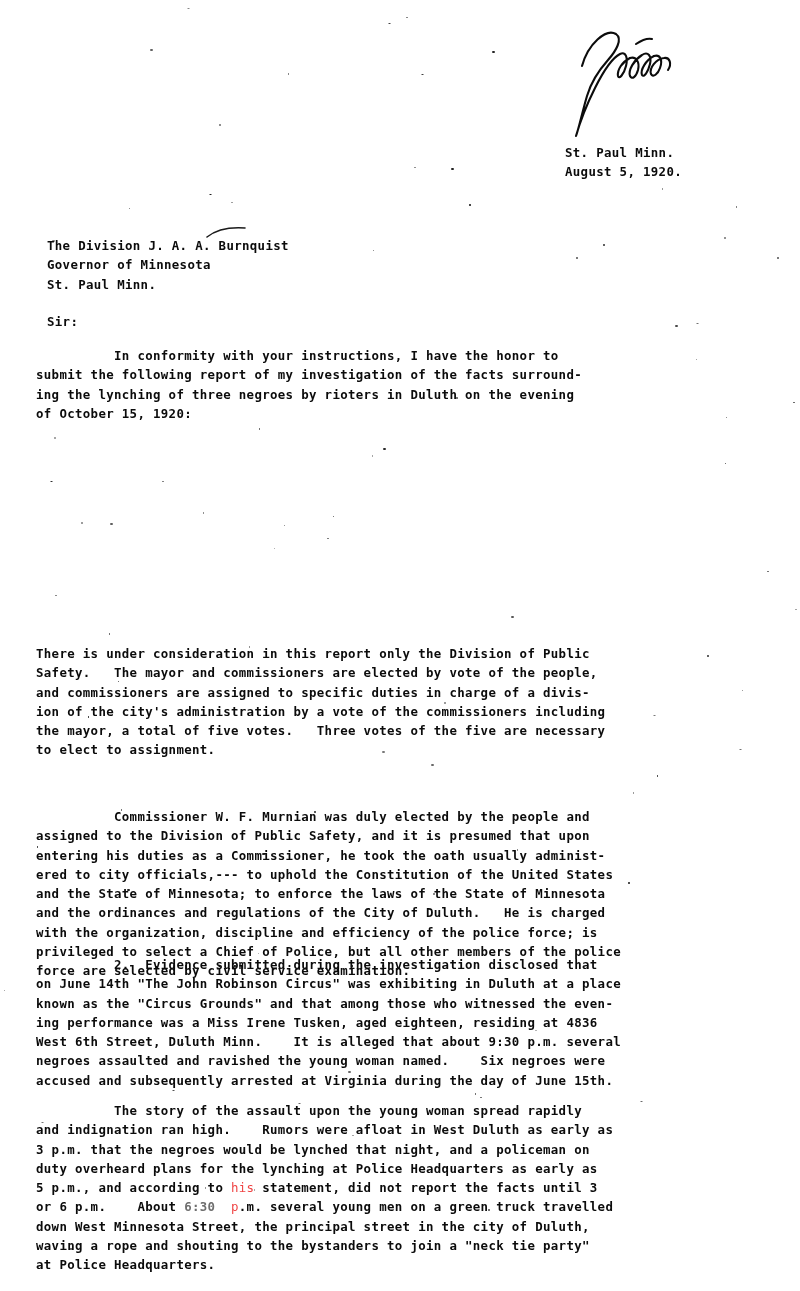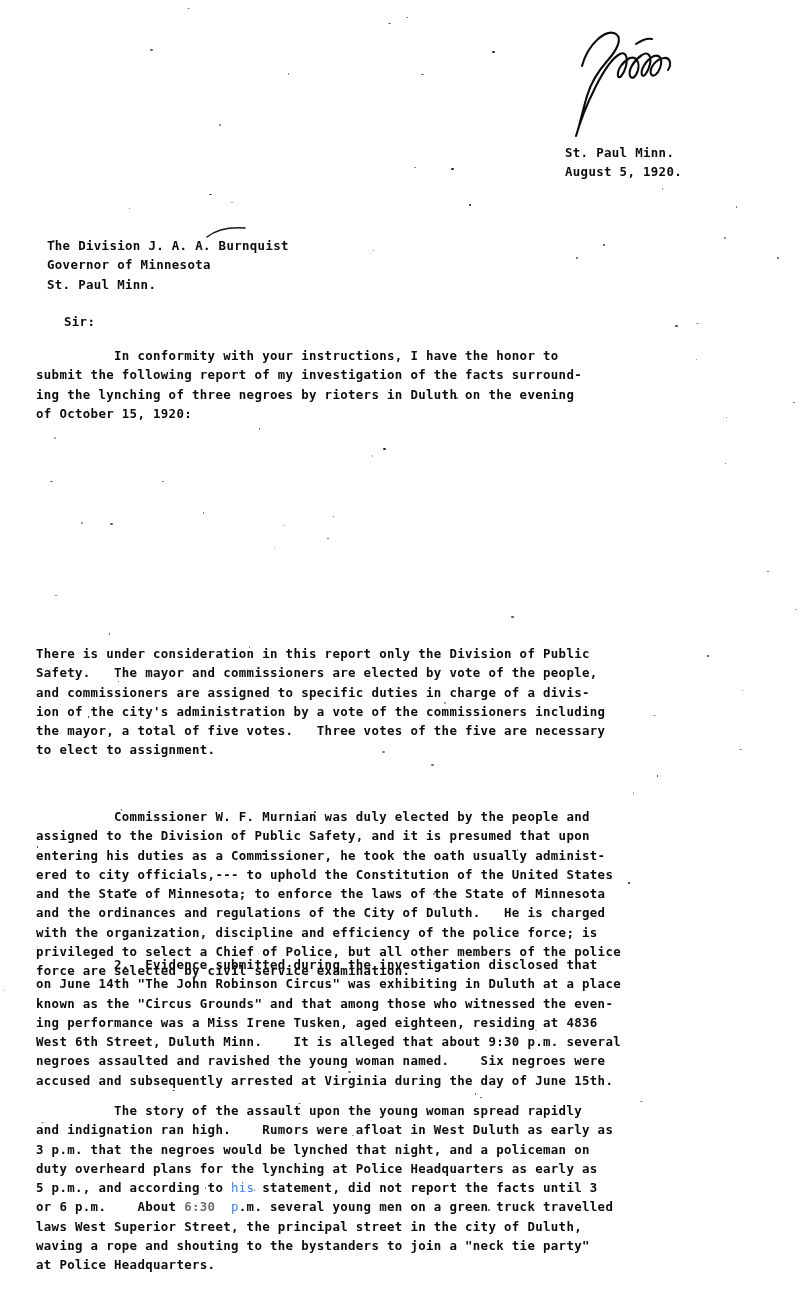--- a/index.html
+++ b/index.html
@@ -38,38 +38,38 @@
   }
 
   
   #dateline {
     left: 565px;
     top: 143px;
   }
 
   
   #addressee { left: 47px; top: 236px; }
-  #salutation { left: 64px; top: 312px; }
+  #salutation { left: 47px; top: 312px; }
 
   
   #para-intro   { top: 346px; }
   #para-one     { top: 426px; }
   #divisions    { left: 281px; top: 533px; }
   #para-consider{ top: 644px; }
   #para-commish { top: 807px; }
   #para-two     { top: 955px; }
   #para-story   { top: 1101px; }
 
   
   .faded {
     color: #6e6e6e;
     font-weight: 600;
   }
   .very-faded {
-    color: #3b82f6;
+    color: #ef4444;
     font-weight: 500;
   }
 
   
   #handwriting {
     position: absolute;
     left: 560px;
     top: 18px;
     width: 190px;
     height: 120px;
@@ -248,17 +248,17 @@
 West 6th Street, Duluth Minn.    It is alleged that about 9:30 p.m. several
 negroes assaulted and ravished the young woman named.    Six negroes were
 accused and subsequently arrested at Virginia during the day of June 15th.</div>
 
   <div class="tw body-block" id="para-story"><span>          The story of the assault upon the young woman spread rapidly</span>
 <span>and indignation ran high.    Rumors were afloat in West Duluth as early as</span>
 <span>3 p.m. that the negroes would be lynched that night, and a policeman on</span>
 <span>duty overheard plans for the lynching at Police Headquarters as early as</span>
 <span>5 p.m., and according to </span><span class="very-faded">his</span><span> statement, did not report the facts until 3</span>
 <span>or 6 p.m.    About </span><span class="faded">6:30</span><span class="very-faded">  p</span><span>.m. several young men on a green truck travelled</span>
-<span>laws West Superior Street, the principal street in the city of Duluth,</span>
+<span>down West Minnesota Street, the principal street in the city of Duluth,</span>
 <span>waving a rope and shouting to the bystanders to join a "neck tie party"</span>
 <span>at Police Headquarters.</span></div>
 
 </div>
 
 </body></html>

